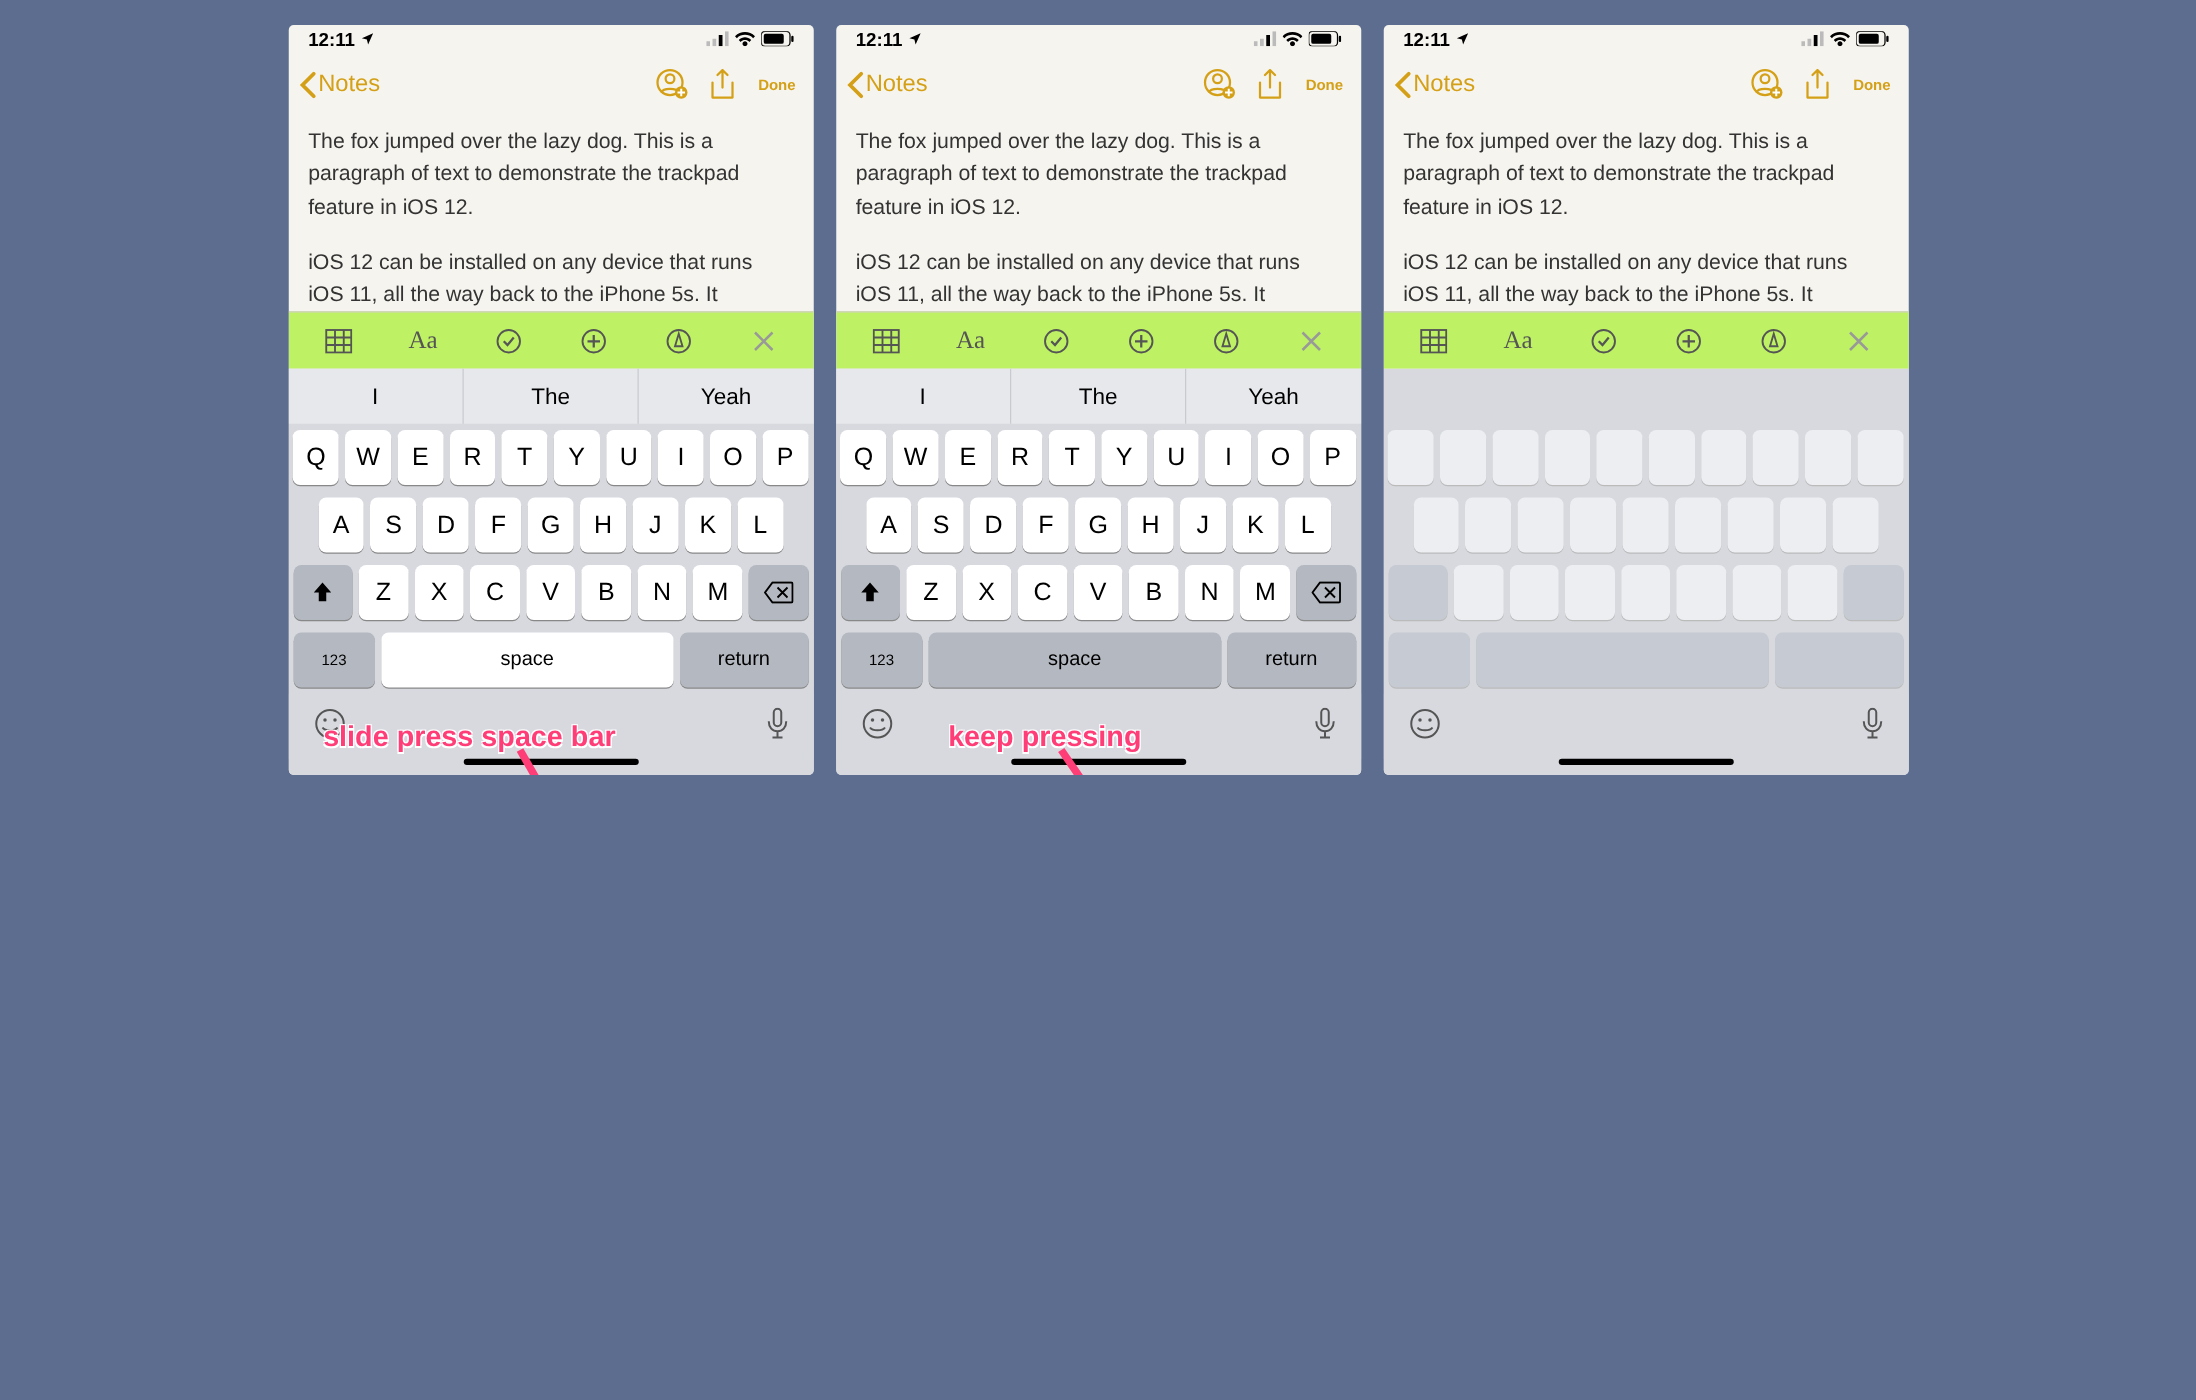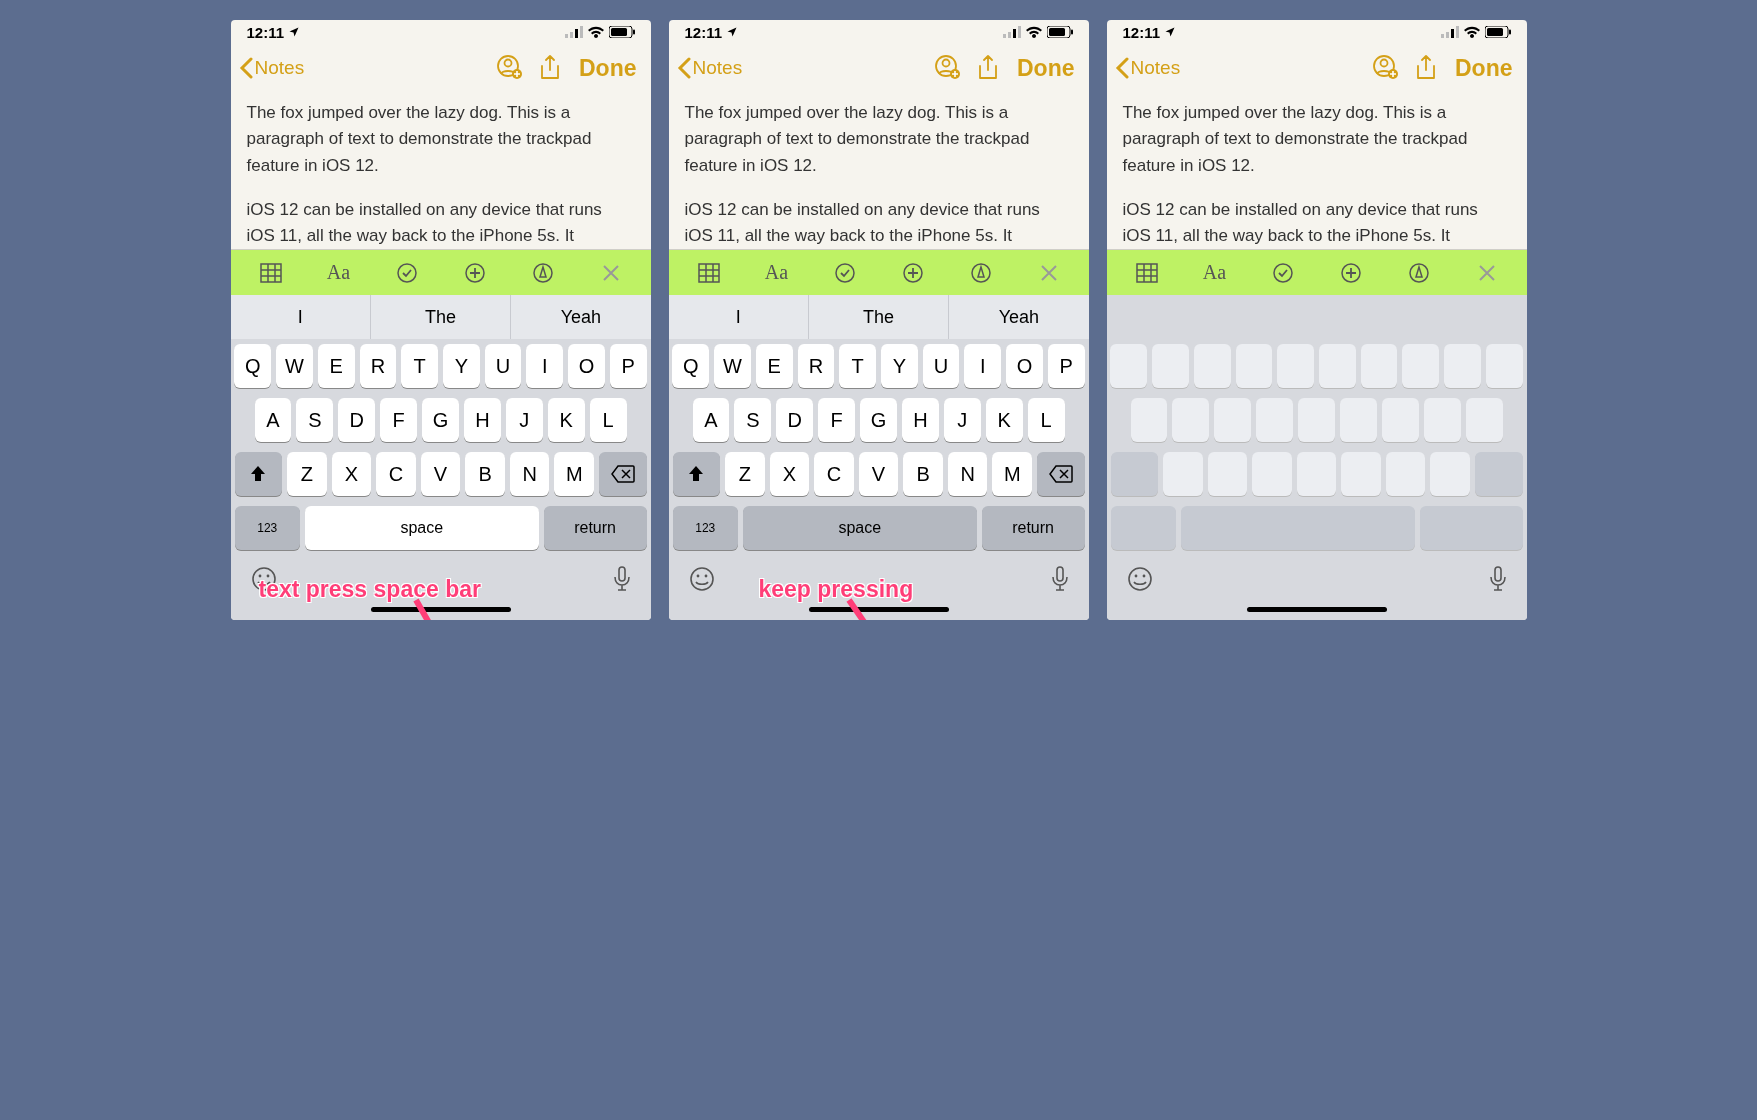--- a/index.html
+++ b/index.html
@@ -51,21 +51,21 @@
   .nav-icon {
     width: 34px;
     height: 34px;
     display:flex;
     align-items:center;
     justify-content:center;
     color:#d4a017;
   }
   .done {
     color:#d4a017;
-    font-size: 23px;
+    font-size: 12px;
     font-weight: 600;
     padding: 0 6px;
   }
   .note-body {
     flex: 1;
     padding: 8px 16px;
     color: #333;
     font-size: 17px;
     line-height: 1.55;
     overflow: hidden;
@@ -328,21 +328,21 @@
             <path d="M7 16c2 3 10 3 12 0" fill="none" stroke="#555" stroke-width="1.6"></path>
           </svg></span>
       <span><svg width="18" height="26" viewBox="0 0 18 26">
             <rect x="6" y="1" width="6" height="14" rx="3" fill="none" stroke="#555" stroke-width="1.6"></rect>
             <path d="M2 11c0 5 3 8 7 8s7-3 7-8M9 19v5M5 24h8" fill="none" stroke="#555" stroke-width="1.6"></path>
           </svg></span>
     </div>
     <div class="home-ind"></div>
   </div>
 
-  <div class="annot" style="left:28px; top:555px;">text press space bar</div>
+  <div class="annot" style="left:28px; top:555px;">slide press space bar</div>
   <svg class="arrow-svg" style="left:175px; top:575px;" width="90" height="125">
     <defs>
         <marker id="ah1" markerWidth="10" markerHeight="10" refX="7" refY="5" orient="auto">
           <path d="M0 0L10 5L0 10z" fill="#ff3e78"></path>
         </marker>
       </defs>
     <line x1="10" y1="5" x2="70" y2="110" stroke="#ff3e78" stroke-width="6" marker-end="url(#ah1)"></line>
   </svg>
 </div>
 

